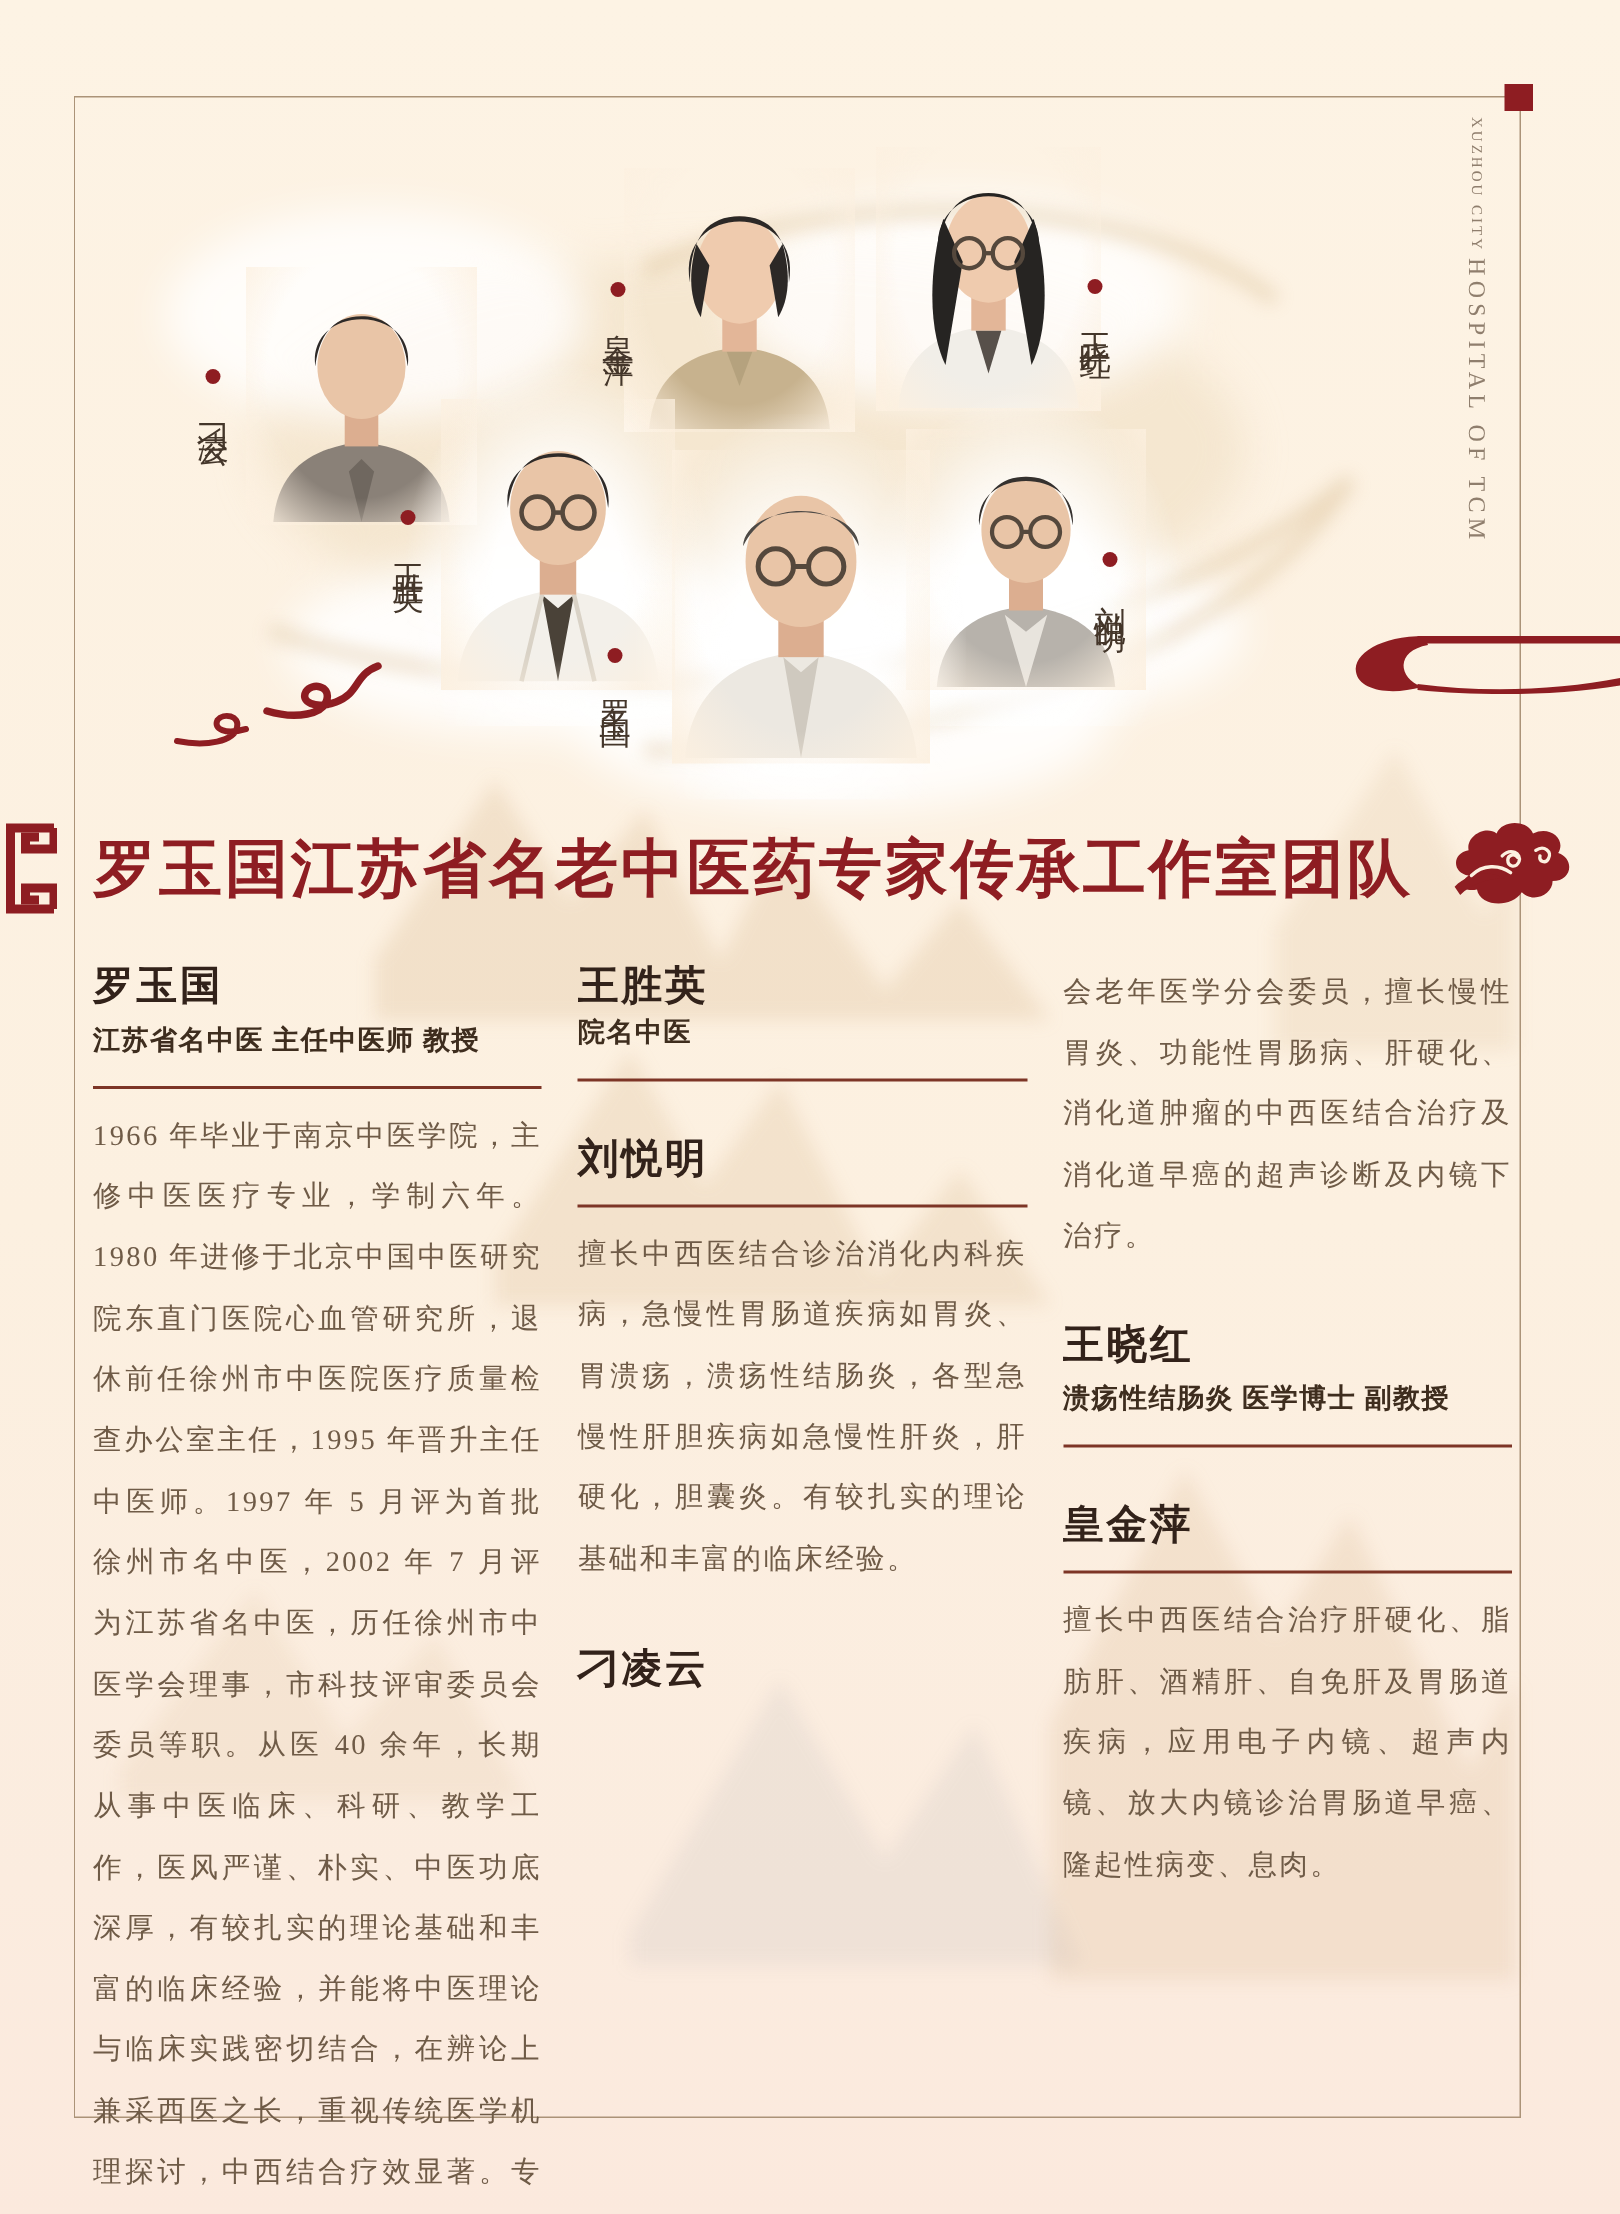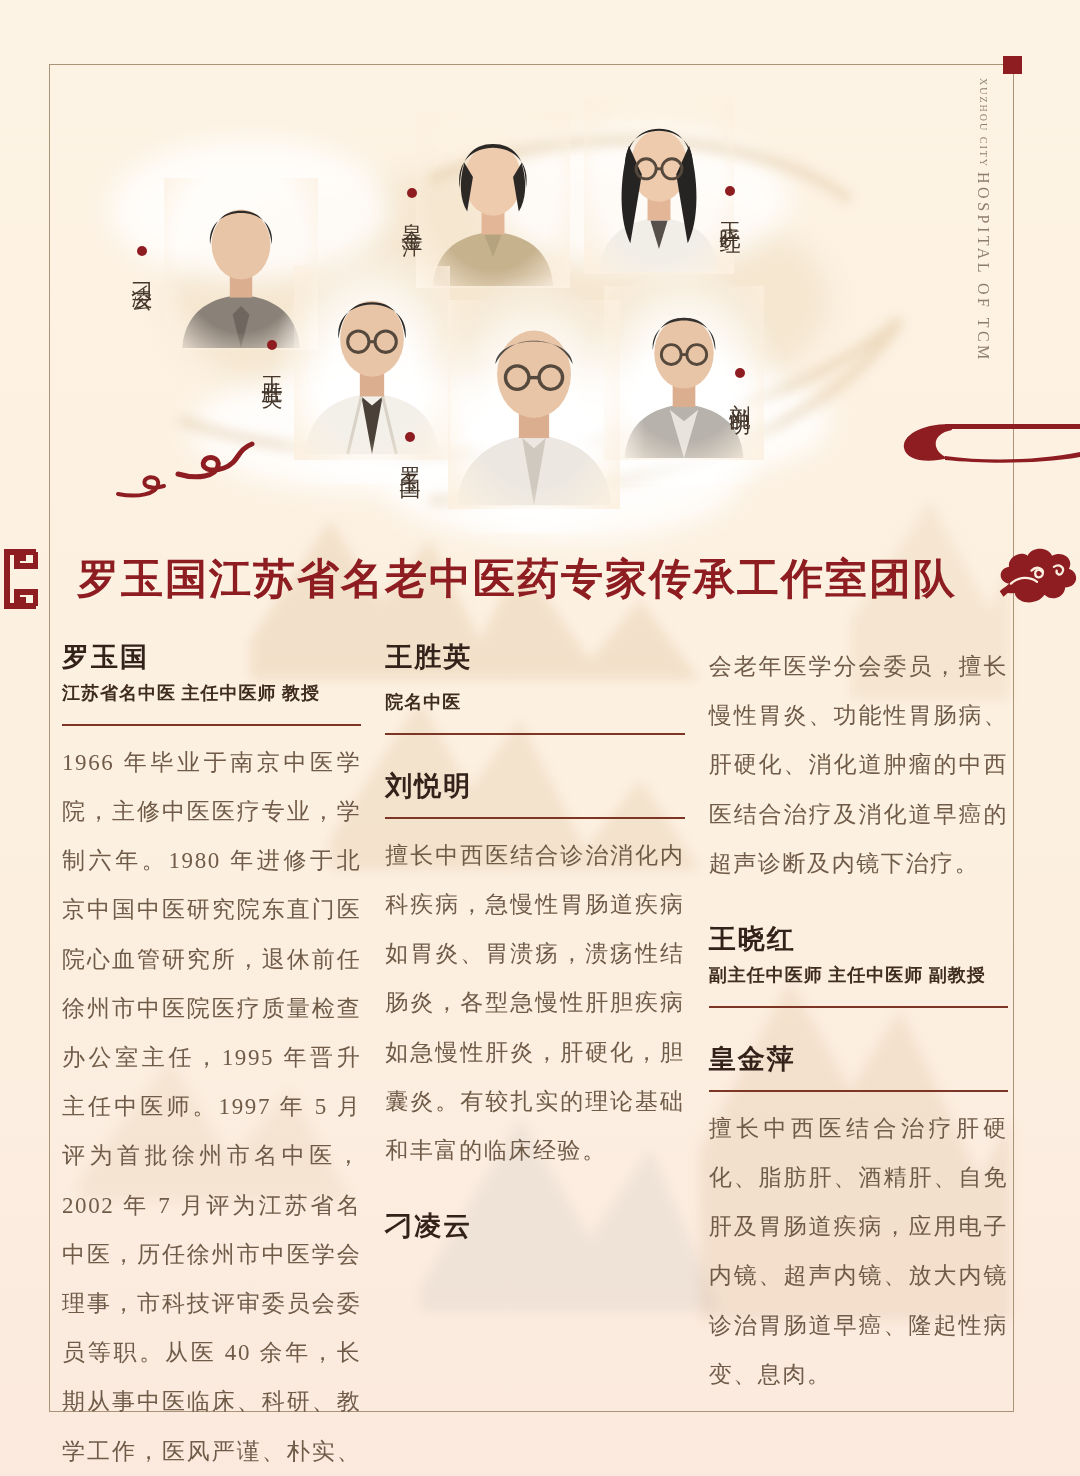--- a/index.html
+++ b/index.html
@@ -23,31 +23,31 @@
   .photo{position:absolute;}
   .photo svg{display:block;width:100%;height:100%;}
   .photo::before{content:"";position:absolute;inset:-26px;z-index:-1;
     background:radial-gradient(ellipse at 50% 60%,rgba(255,255,255,.95) 30%,rgba(255,255,255,0) 72%);}
   .photo::after{content:"";position:absolute;inset:-2px;
     background:radial-gradient(ellipse at 50% 42%,rgba(252,240,224,0) 58%,rgba(252,240,224,.75) 86%,rgba(252,240,224,.98) 100%);}
   .plabel{position:absolute;display:flex;flex-direction:column;align-items:center;gap:9px;z-index:5;}
   .plabel .dot{width:10px;height:10px;border-radius:50%;background:#8e1d22;}
   .plabel .vtext{writing-mode:vertical-rl;font-size:21px;letter-spacing:6px;color:#44362a;}
   
-  .title-row{position:absolute;top:546px;left:0;width:100%;display:flex;justify-content:space-between;align-items:center;gap:24px;z-index:6;}
+  .title-row{position:absolute;top:546px;left:0;width:100%;display:flex;justify-content:flex-start;align-items:center;gap:24px;z-index:6;}
   .main-title{margin:0;font-family:"Liberation Sans","DejaVu Sans",sans-serif;font-weight:bold;
     font-size:42px;letter-spacing:2px;color:#8e1d22;}
   
   .columns{position:absolute;left:62px;top:642px;width:946px;display:flex;gap:24px;z-index:6;}
   .col{width:300px;}
   .profile{margin-bottom:36px;}
   .pname{font-size:27px;font-weight:bold;color:#32221a;letter-spacing:2px;line-height:1.15;}
   .ptitle{font-size:18px;font-weight:bold;color:#3e2d1e;letter-spacing:1px;line-height:1.7;margin-top:5px;}
   .rule{height:2px;background:#7d3526;margin:15px 0 12px 0;}
-  .pbody{font-size:23px;color:#6f5b47;line-height:2.14;letter-spacing:1.6px;text-align:justify;}
+  .pbody{font-size:19px;color:#6f5b47;line-height:2.14;letter-spacing:1.6px;text-align:justify;}
 </style>
 </head>
 <body>
 
 <div class="page">
 
   <svg class="scenery" width="1080" height="1476" viewBox="0 0 1080 1476">
     <g class="blur-strong">
       <ellipse cx="500" cy="300" rx="330" ry="130" fill="#e6cda6" opacity="0.30"></ellipse>
       <ellipse cx="250" cy="210" rx="140" ry="70" fill="#ffffff" opacity="0.8"></ellipse>
@@ -228,41 +228,41 @@
         <div class="ptitle">江苏省名中医 主任中医师 教授</div>
         <div class="rule"></div>
         <div class="pbody">1966 年毕业于南京中医学院，主修中医医疗专业，学制六年。1980 年进修于北京中国中医研究院东直门医院心血管研究所，退休前任徐州市中医院医疗质量检查办公室主任，1995 年晋升主任中医师。1997 年 5 月评为首批徐州市名中医，2002 年 7 月评为江苏省名中医，历任徐州市中医学会理事，市科技评审委员会委员等职。从医 40 余年，长期从事中医临床、科研、教学工作，医风严谨、朴实、中医功底深厚，有较扎实的理论基础和丰富的临床经验，并能将中医理论与临床实践密切结合，在辨论上兼采西医之长，重视传统医学机理探讨，中西结合疗效显著。专业特长：急慢性肝炎、肝硬化、肝腹水、脂肪肝、肝癌、胆结石、胆囊炎及胃炎、胃溃疡等消化系统疾病。</div>
 
       </div>
     </div>
 
     <div class="col">
       <div class="profile">
         <div class="pname">王胜英</div>
-        <div class="ptitle" style="margin-top:14px;font-family:Liberation Serif, serif;">院名中医</div>
+        <div class="ptitle" style="margin-top:0;font-family:Liberation Serif, serif;">院名中医</div>
         <div class="rule"></div>
       </div>
       <div class="profile">
         <div class="pname">刘悦明</div>
         <div class="rule"></div>
         <div class="pbody">擅长中西医结合诊治消化内科疾病，急慢性胃肠道疾病如胃炎、胃溃疡，溃疡性结肠炎，各型急慢性肝胆疾病如急慢性肝炎，肝硬化，胆囊炎。有较扎实的理论基础和丰富的临床经验。</div>
       </div>
       <div class="profile">
         <div class="pname">刁凌云</div>
 
       </div>
     </div>
 
     <div class="col">
       <div class="profile">
         <div class="pbody">会老年医学分会委员，擅长慢性胃炎、功能性胃肠病、肝硬化、消化道肿瘤的中西医结合治疗及消化道早癌的超声诊断及内镜下治疗。</div>
       </div>
       <div class="profile">
         <div class="pname">王晓红</div>
-        <div class="ptitle">副主任中医师 主任中医师 副教授</div>
+        <div class="ptitle">溃疡性结肠炎 医学博士 副教授</div>
         <div class="rule"></div>
       </div>
       <div class="profile">
         <div class="pname">皇金萍</div>
         <div class="rule"></div>
         <div class="pbody">擅长中西医结合治疗肝硬化、脂肪肝、酒精肝、自免肝及胃肠道疾病，应用电子内镜、超声内镜、放大内镜诊治胃肠道早癌、隆起性病变、息肉。</div>
       </div>
     </div>
 
   </div>

